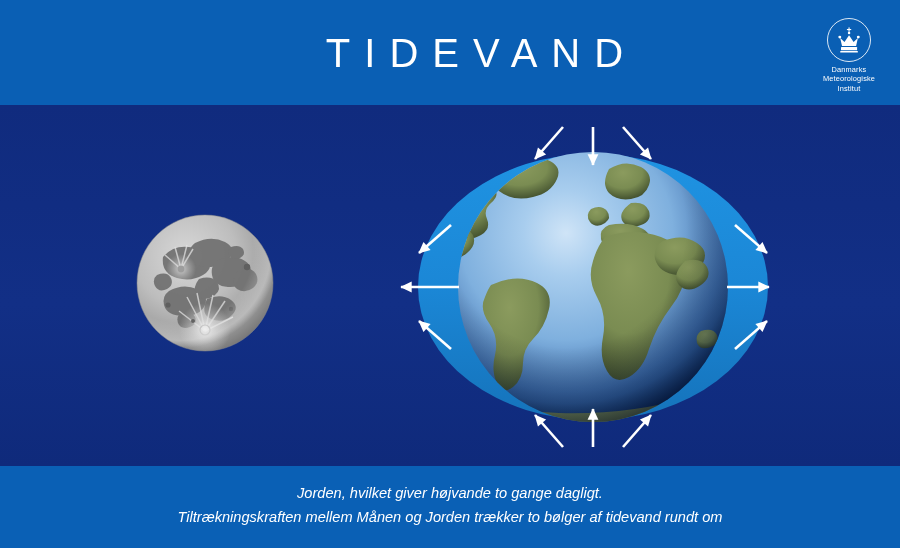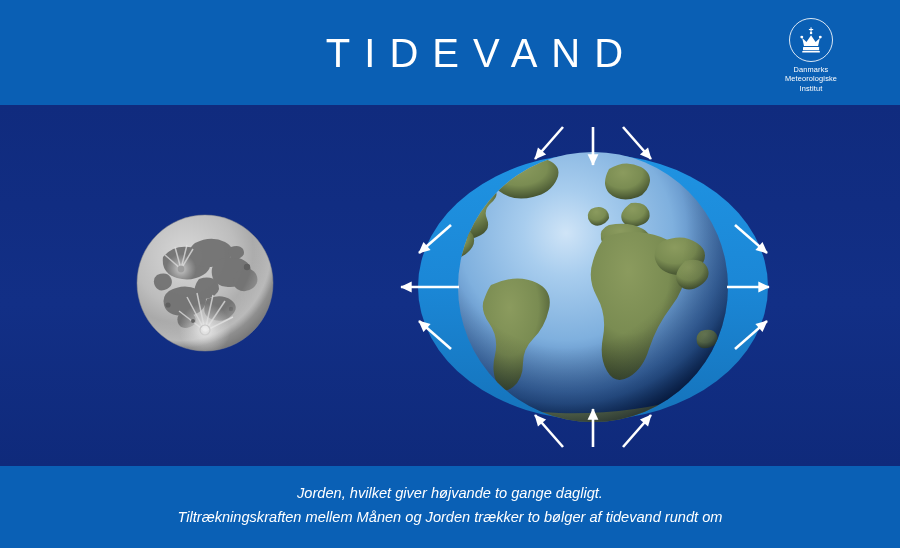--- a/index.html
+++ b/index.html
@@ -11,21 +11,21 @@
   .band-body{position:absolute;left:0;top:105px;width:900px;height:361px;
              background:linear-gradient(180deg,#102b7e 0%,#122f86 55%,#0f2a7b 100%);}
   .band-footer{position:absolute;left:0;top:466px;width:900px;height:82px;background:#0a60b5;}
 
   
   .title{position:absolute;left:0;top:30px;width:869px;text-align:center;
          color:#ffffff;font-size:40px;letter-spacing:14px;font-weight:400;
          line-height:46px;text-indent:14px;padding-left:40px;}
 
   
-  .logo{position:absolute;left:774px;top:18px;width:74px;height:76px;}
+  .logo{position:absolute;left:812px;top:18px;width:74px;height:76px;}
   .logo-circle{position:absolute;left:15px;top:0;width:44px;height:44px;
                border:1.4px solid rgba(255,255,255,.85);border-radius:50%;box-sizing:border-box;}
   .logo-crown{position:absolute;left:15px;top:0;width:44px;height:44px;}
   .logo-text{position:absolute;left:0;top:47px;width:74px;text-align:center;
              color:#ffffff;font-size:7.4px;line-height:9.3px;letter-spacing:.15px;}
 
   
   .moon{position:absolute;left:135px;top:213px;width:140px;height:140px;}
 
   

